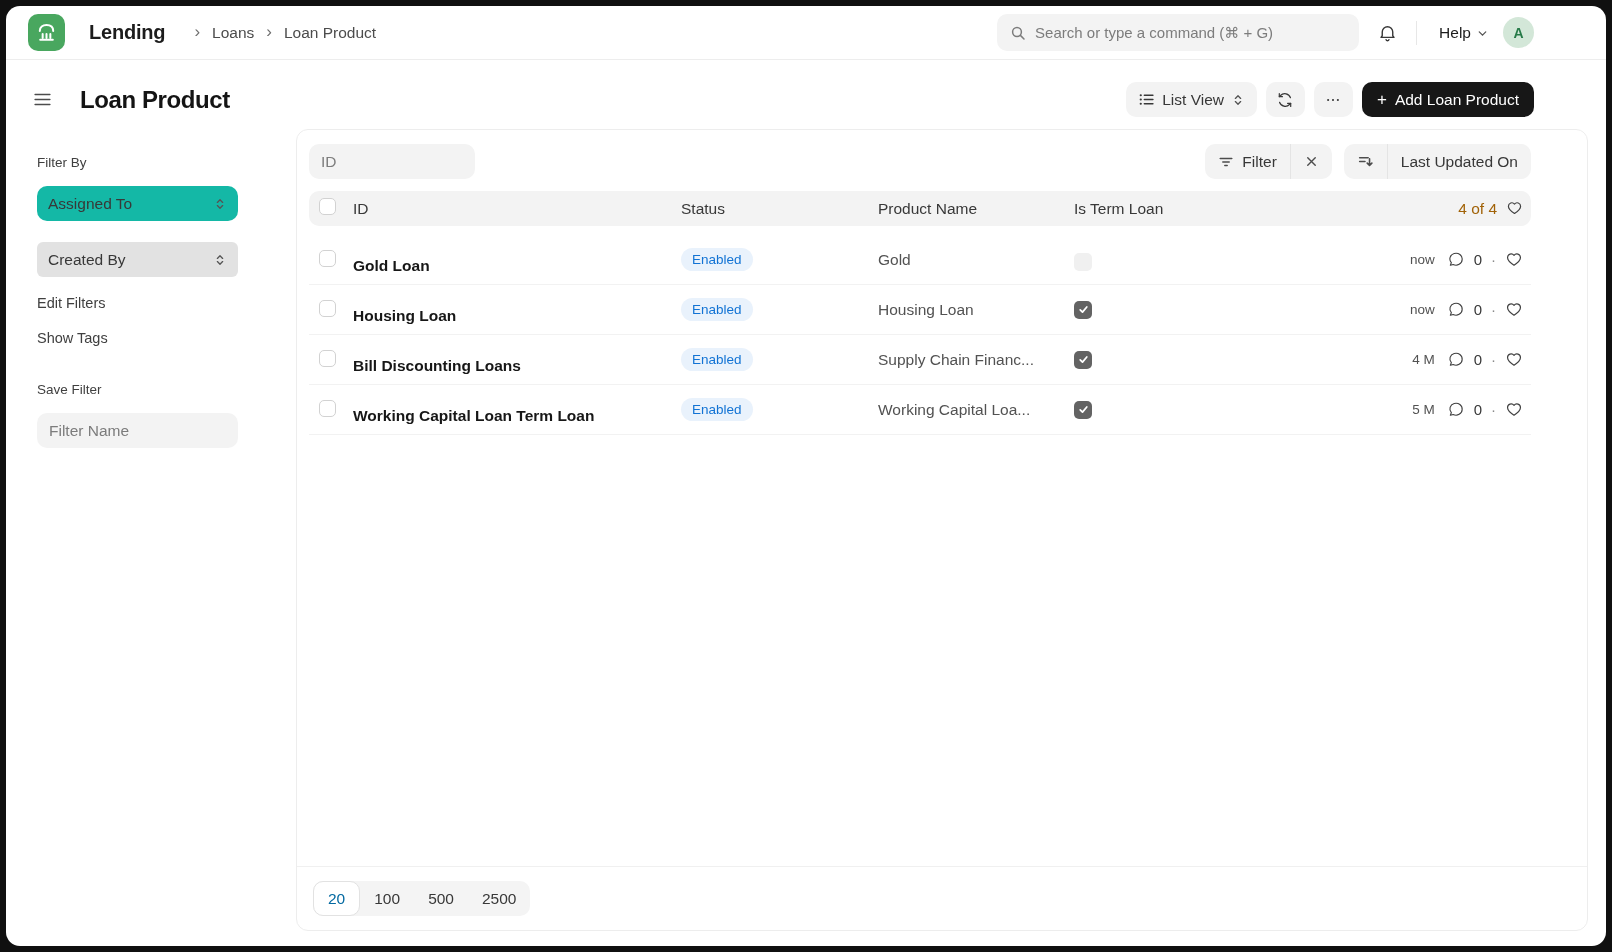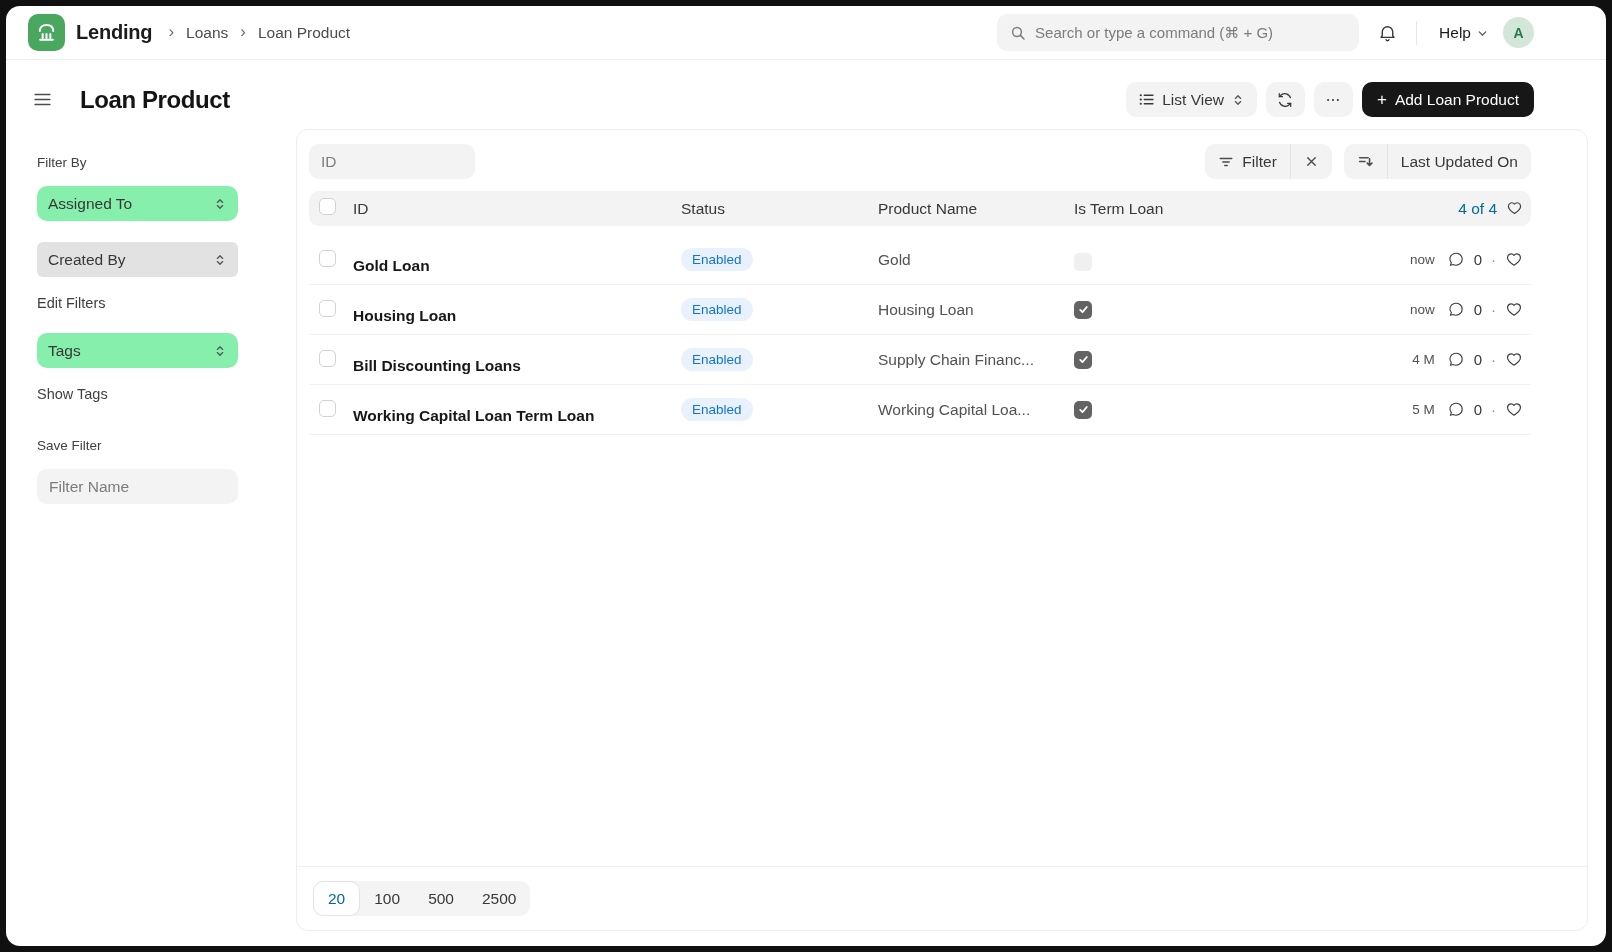--- a/index.html
+++ b/index.html
@@ -4,21 +4,21 @@
 <style>
   * { margin:0; padding:0; box-sizing:border-box; }
   html,body { width:1612px; height:952px; }
   body { background:#101010; font-family:"Liberation Sans","DejaVu Sans",sans-serif; }
   .app { position:absolute; inset:6px; background:#fff; border-radius:14px; overflow:hidden;
          color:#383838; font-size:15px; }
 
   
   .navbar { height:54px; display:flex; align-items:center; justify-content:space-between;
             padding:0 72px 0 22px; border-bottom:1px solid #ededed; }
-  .nav-left { display:flex; align-items:center; }
+  .nav-left { display:flex; align-items:center;gap:13px; }
   .logo { width:37px; height:37px; border-radius:10px; background:#49a75f; display:flex;
           align-items:center; justify-content:center; cursor:pointer; flex:none; }
   .brand { font-size:20px; font-weight:700; color:#1c1c1c; margin-left:11px; letter-spacing:-0.2px; cursor:pointer; }
   .breadcrumb { display:flex; align-items:center; margin-left:16px; gap:12px; }
   .bc-sep { color:#6f6f6f; font-size:17px; line-height:1; padding-bottom:2px; }
   .bc-item { color:#4c4c4c; font-size:15.5px; cursor:pointer; text-decoration:none; }
   .nav-right { display:flex; align-items:center; gap:14px; }
   .searchbar { width:362px; height:37px; background:#f3f3f3; border-radius:10px; display:flex;
                align-items:center; gap:9px; padding:0 13px; color:#7c7c7c; cursor:text; }
   .searchbar svg { flex:none; color:#7c7c7c; }
@@ -40,21 +40,21 @@
          font-size:15.5px; font-family:inherit; display:flex; align-items:center; gap:7px;
          padding:0 12px; cursor:pointer; }
   .btn.icon-only { width:39px; justify-content:center; padding:0; }
   .btn.black { background:#171717; color:#fff; padding:0 15px; gap:8px; }
   .btn.black .plus { font-size:17px; font-weight:400; line-height:1; margin-top:-1px; }
 
   
   .content { display:flex; height:calc(100% - 128px); }
   .sidebar { width:290px; flex:none; padding:26px 0 0 31px; }
   .side-label { font-size:13.5px; color:#404040; margin-bottom:16px; }
-  .select { width:201px; height:35px; border:none; border-radius:10px; background:#86efac;
+  .select { width:201px; height:35px; border:none; border-radius:10px; background:#14b8a6;
             display:flex; align-items:center; justify-content:space-between; padding:0 11px;
             font-size:15.5px; color:#383838; font-family:inherit; cursor:pointer; margin-bottom:21px; }
   .select.active { background:#e2e2e2;border-radius:6px; }
   .select svg { color:#555; }
   .side-link { display:block; background:none; border:none; padding:0; font-family:inherit;
                font-size:14.5px; color:#404040; cursor:pointer; margin:-3px 0 22px; }
   .save-label { margin-top:36px; }
   .text-input { height:35px; background:#f3f3f3; border:none; border-radius:10px; padding:0 12px;
                 font-size:15.5px; font-family:inherit; color:#383838; outline:none; }
   .text-input::placeholder { color:#7c7c7c; }
@@ -68,21 +68,21 @@
   .toolbar-right { display:flex; align-items:flex-start; gap:12px; }
   .btn-group { display:flex; align-items:stretch; height:35px; background:#f3f3f3; border-radius:10px; overflow:hidden; }
   .btn-group button { background:none; border:none; font-family:inherit; font-size:15.5px; color:#383838;
                       display:flex; align-items:center; gap:8px; padding:0 13px; cursor:pointer; }
   .btn-group button + button { border-left:1px solid #e4e4e4; }
   .btn-group svg { color:#4c4c4c; }
 
   .grid { display:grid; grid-template-columns:34px 328px 197px 196px 1fr 142px; align-items:center; }
   .table-head { margin:0 56px 0 12px; height:35px; background:#f3f3f3; border-radius:10px;
                 padding:0 8px 0 10px; color:#383838; font-size:15.5px; }
-  .head-right { display:flex; align-items:center; justify-content:flex-end; gap:9px; color:#0369a1;text-align:right; }
+  .head-right { display:flex; align-items:center; justify-content:flex-end; gap:9px; color:#a16207;text-align:right; }
   .head-right svg, .meta svg { color:#404040; }
 
   .rows { margin:9px 56px 0 12px; }
   .row { height:50px; padding:0 8px 0 10px; border-bottom:1px solid #f2f2f2; cursor:pointer; }
   .cb { width:17px; height:17px; border:1.5px solid #d2d2d2; border-radius:5px; background:#fff; display:inline-block; cursor:pointer; }
   .cell-id { font-weight:600; color:#171717; font-size:15.5px;margin-top:12px; }
   .badge { display:inline-block; background:#e9f2fc; color:#1273d4; font-size:13.5px;
            padding:4px 11px; border-radius:99px; }
   .cell-pn { color:#525252; font-size:15.5px; }
   .term-cb { width:18px; height:18px; border-radius:5px; display:inline-flex; align-items:center; justify-content:center; }
@@ -223,28 +223,20 @@
       </button>
       <button class="select active">
         <span>Created By</span>
         <span style="display:flex">
           <svg width="14" height="14" viewBox="0 0 16 16" fill="none" stroke="currentColor" stroke-width="1.5" stroke-linecap="round" stroke-linejoin="round">
               <path d="M5 6.2 8 3.2l3 3M5 9.8l3 3 3-3"></path>
             </svg>
         </span>
       </button>
       <button class="side-link">Edit Filters</button>
-      <button class="select">
-        <span>Tags</span>
-        <span style="display:flex">
-          <svg width="14" height="14" viewBox="0 0 16 16" fill="none" stroke="currentColor" stroke-width="1.5" stroke-linecap="round" stroke-linejoin="round">
-              <path d="M5 6.2 8 3.2l3 3M5 9.8l3 3 3-3"></path>
-            </svg>
-        </span>
-      </button>
       <button class="side-link">Show Tags</button>
       <div class="side-label save-label">Save Filter</div>
       <input class="text-input" placeholder="Filter Name" style="">
     </aside>
 
     <section class="list-card">
       <div class="list-toolbar">
         <input class="text-input id-input" placeholder="ID" style="">
         <div class="toolbar-right">
           <div class="btn-group">

